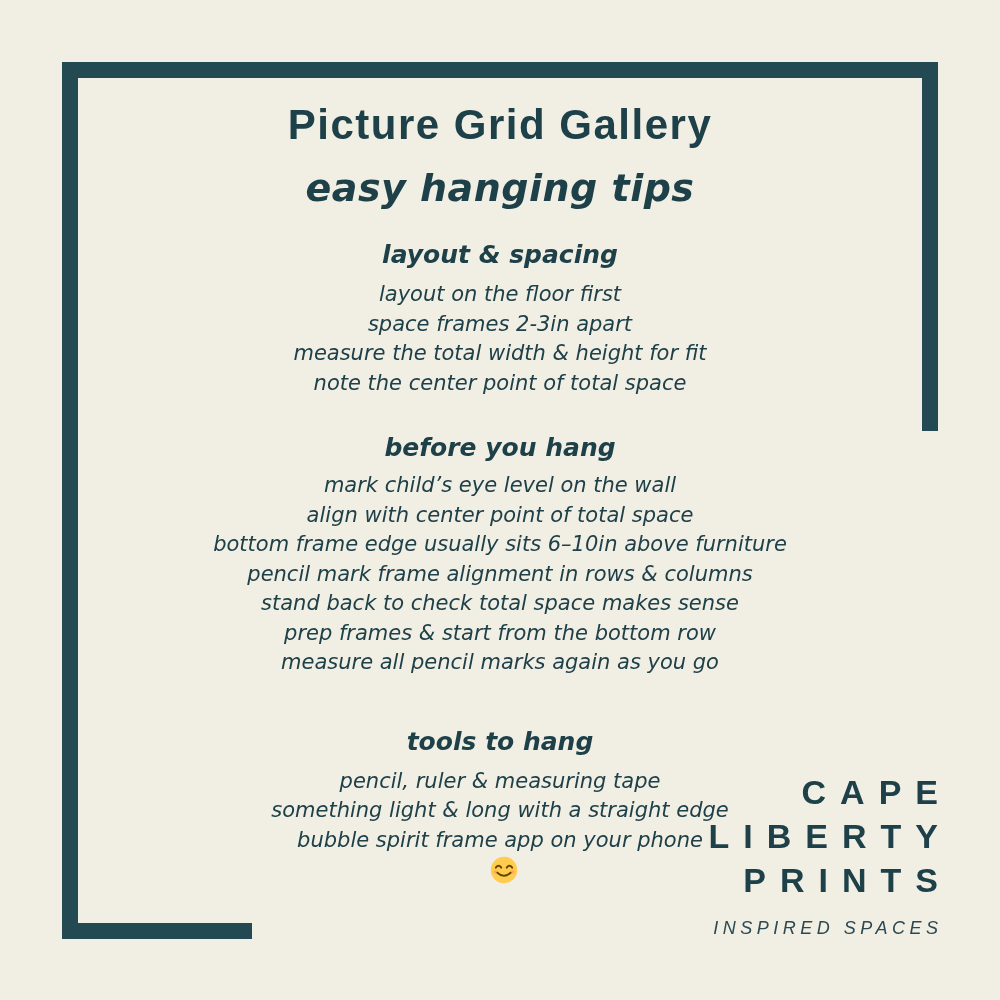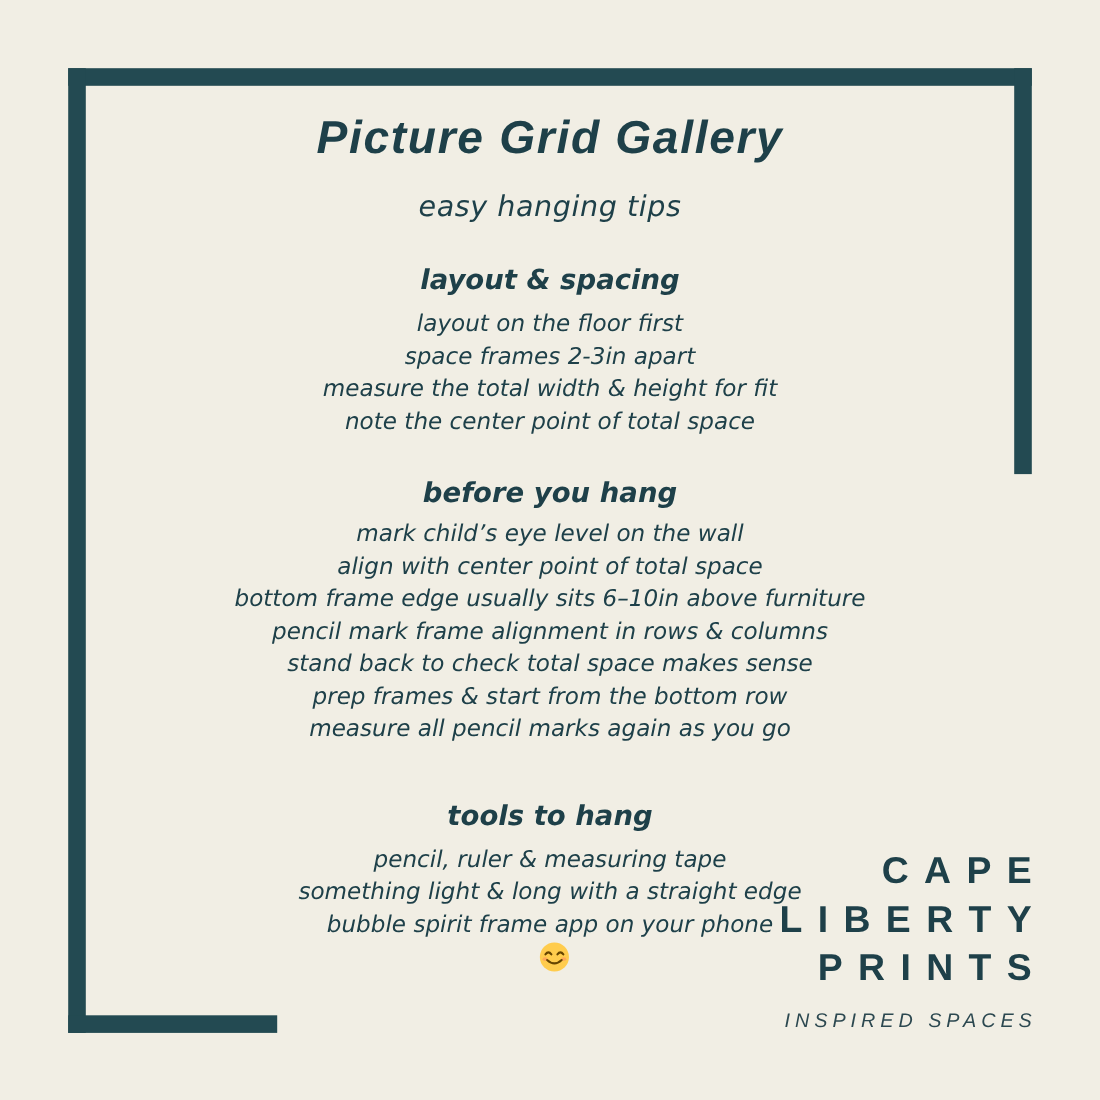--- a/index.html
+++ b/index.html
@@ -26,28 +26,27 @@
     left: 100px; top: 0;
     width: 800px;
     text-align: center;
   }
   .title {
     margin: 101px 0 0 0;
     font-size: 42px;
     line-height: 48px;
     font-weight: 800;
     letter-spacing: 1.5px;
-    font-style: italic;
   }
   .subtitle {
     margin: 17px 0 0 0;
     font-family: "DejaVu Sans", sans-serif;
     font-style: italic;
-    font-weight: 400;
-    font-size: 26px;
+    font-weight: 700;
+    font-size: 38px;
     line-height: 44px;
     letter-spacing: 0.5px;
   }
   .section-heading {
     font-family: "DejaVu Sans", sans-serif;
     font-style: italic;
     font-weight: 700;
     font-size: 25px;
     line-height: 32px;
     margin: 0;

